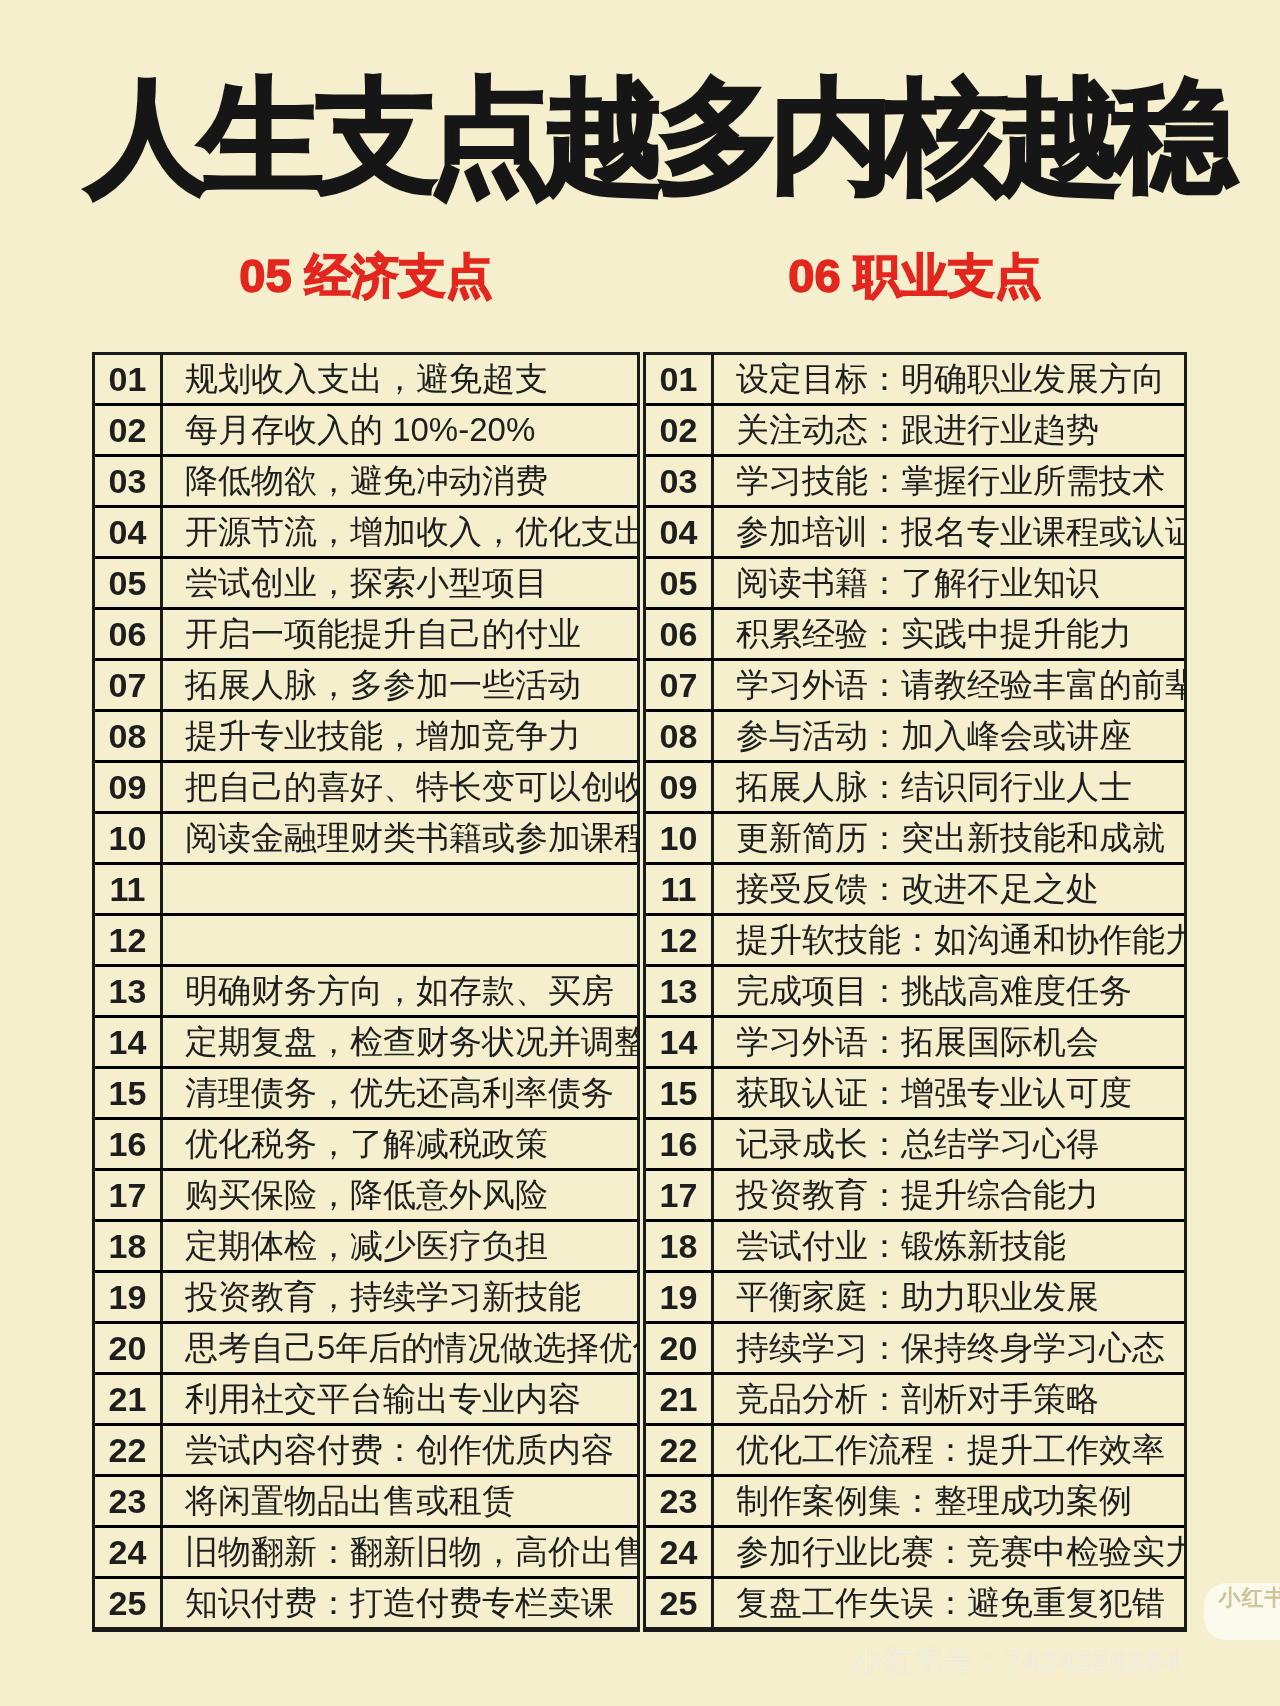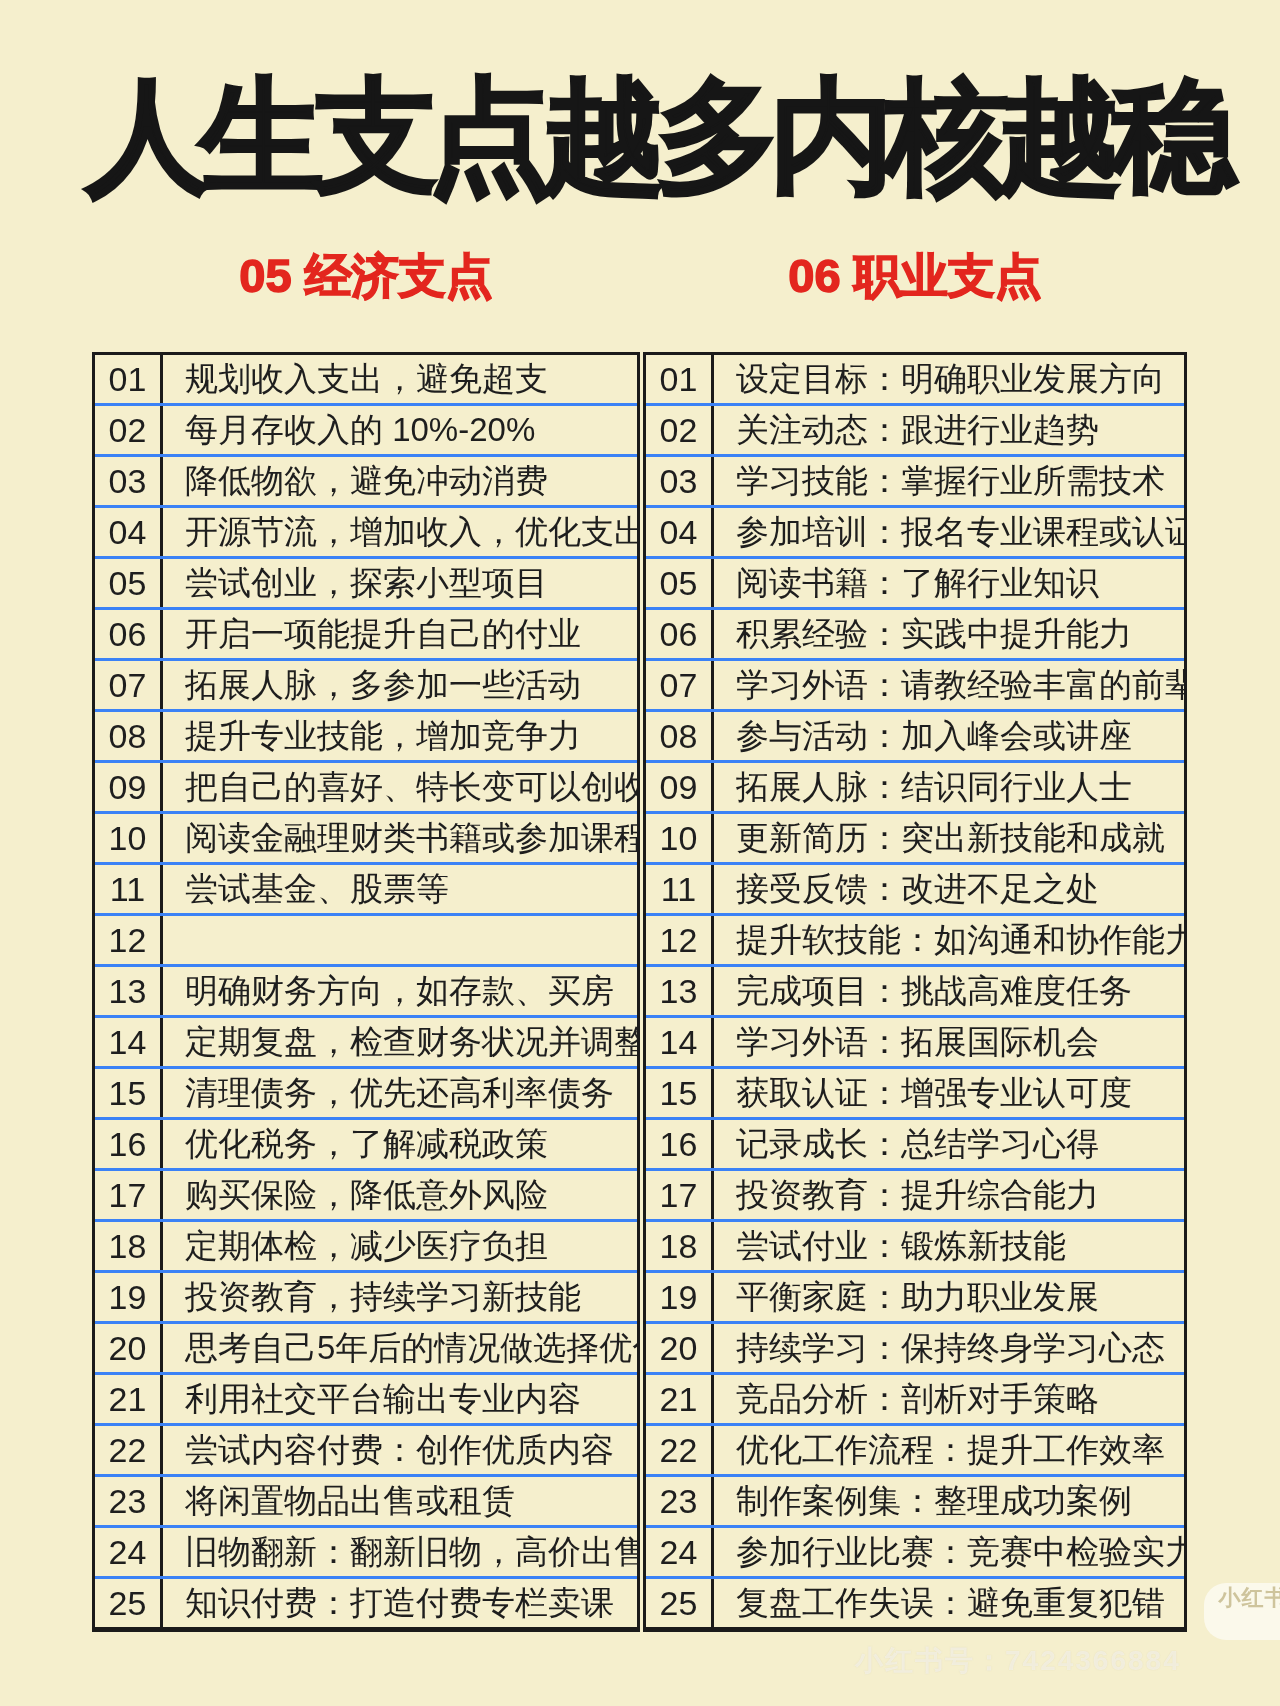--- a/index.html
+++ b/index.html
@@ -55,33 +55,33 @@
     border: 3px solid #1b1b1b;
     border-bottom-width: 5px;
     background: transparent;
   }
   .tip-table.left  { left: 92px;  width: 542px; }
   .tip-table.right { left: 643px; width: 538px; }
 
   .tip-row {
     display: flex;
     height: 48px;
-    border-top: 3px solid #3b82f6;
+    border-top: 3px solid #000000;
   }
   .tip-row:first-child { border-top: none; }
 
   .tip-num {
     width: 65px;
     flex: 0 0 65px;
     border-right: 3px solid #1b1b1b;
     display: flex;
     align-items: center;
     justify-content: center;
     font-size: 34px;
-    font-weight: 400;
+    font-weight: 700;
     color: #1e1e1e;
   }
   .tip-text {
     flex: 1 1 auto;
     padding-left: 22px;
     font-size: 33px;
     line-height: 48px;
     font-weight: 400;
     color: #1e1e1e;
     white-space: nowrap;
@@ -165,21 +165,20 @@
       <div class="tip-row">
         <div class="tip-num">09</div>
         <div class="tip-text">把自己的喜好、特长变可以创收</div>
       </div>
       <div class="tip-row">
         <div class="tip-num">10</div>
         <div class="tip-text">阅读金融理财类书籍或参加课程</div>
       </div>
       <div class="tip-row">
         <div class="tip-num">11</div>
-        <div class="tip-text">尝试基金、股票等</div>
       </div>
       <div class="tip-row">
         <div class="tip-num">12</div>
       </div>
       <div class="tip-row">
         <div class="tip-num">13</div>
         <div class="tip-text">明确财务方向，如存款、买房</div>
       </div>
       <div class="tip-row">
         <div class="tip-num">14</div>

